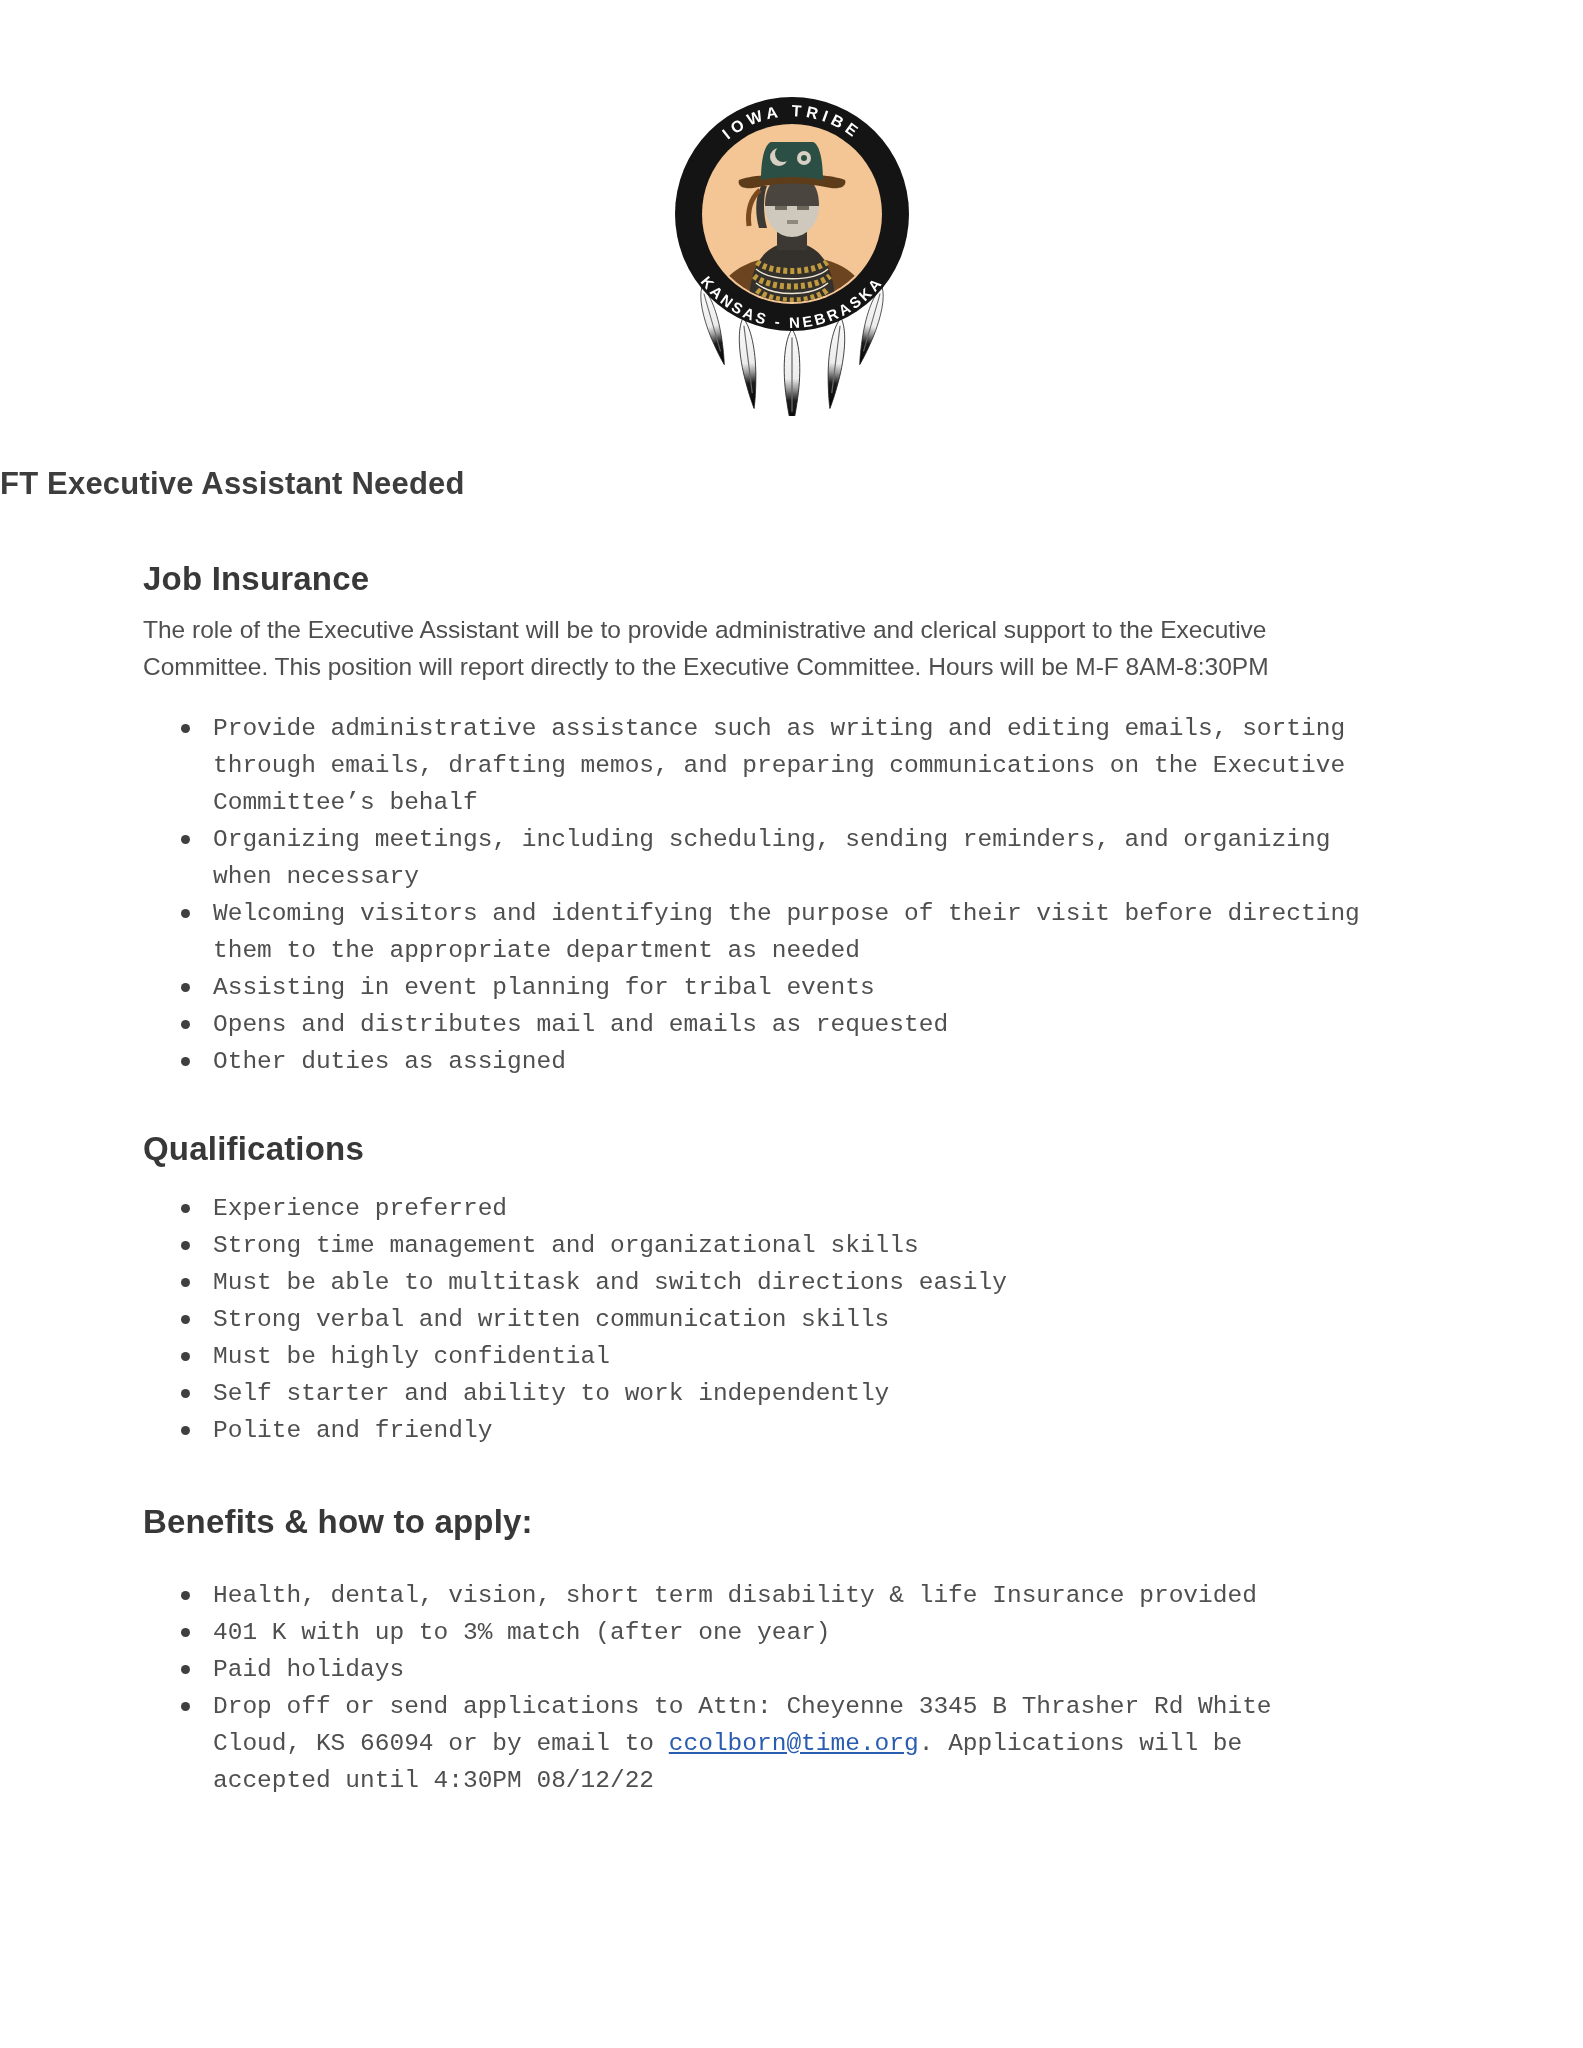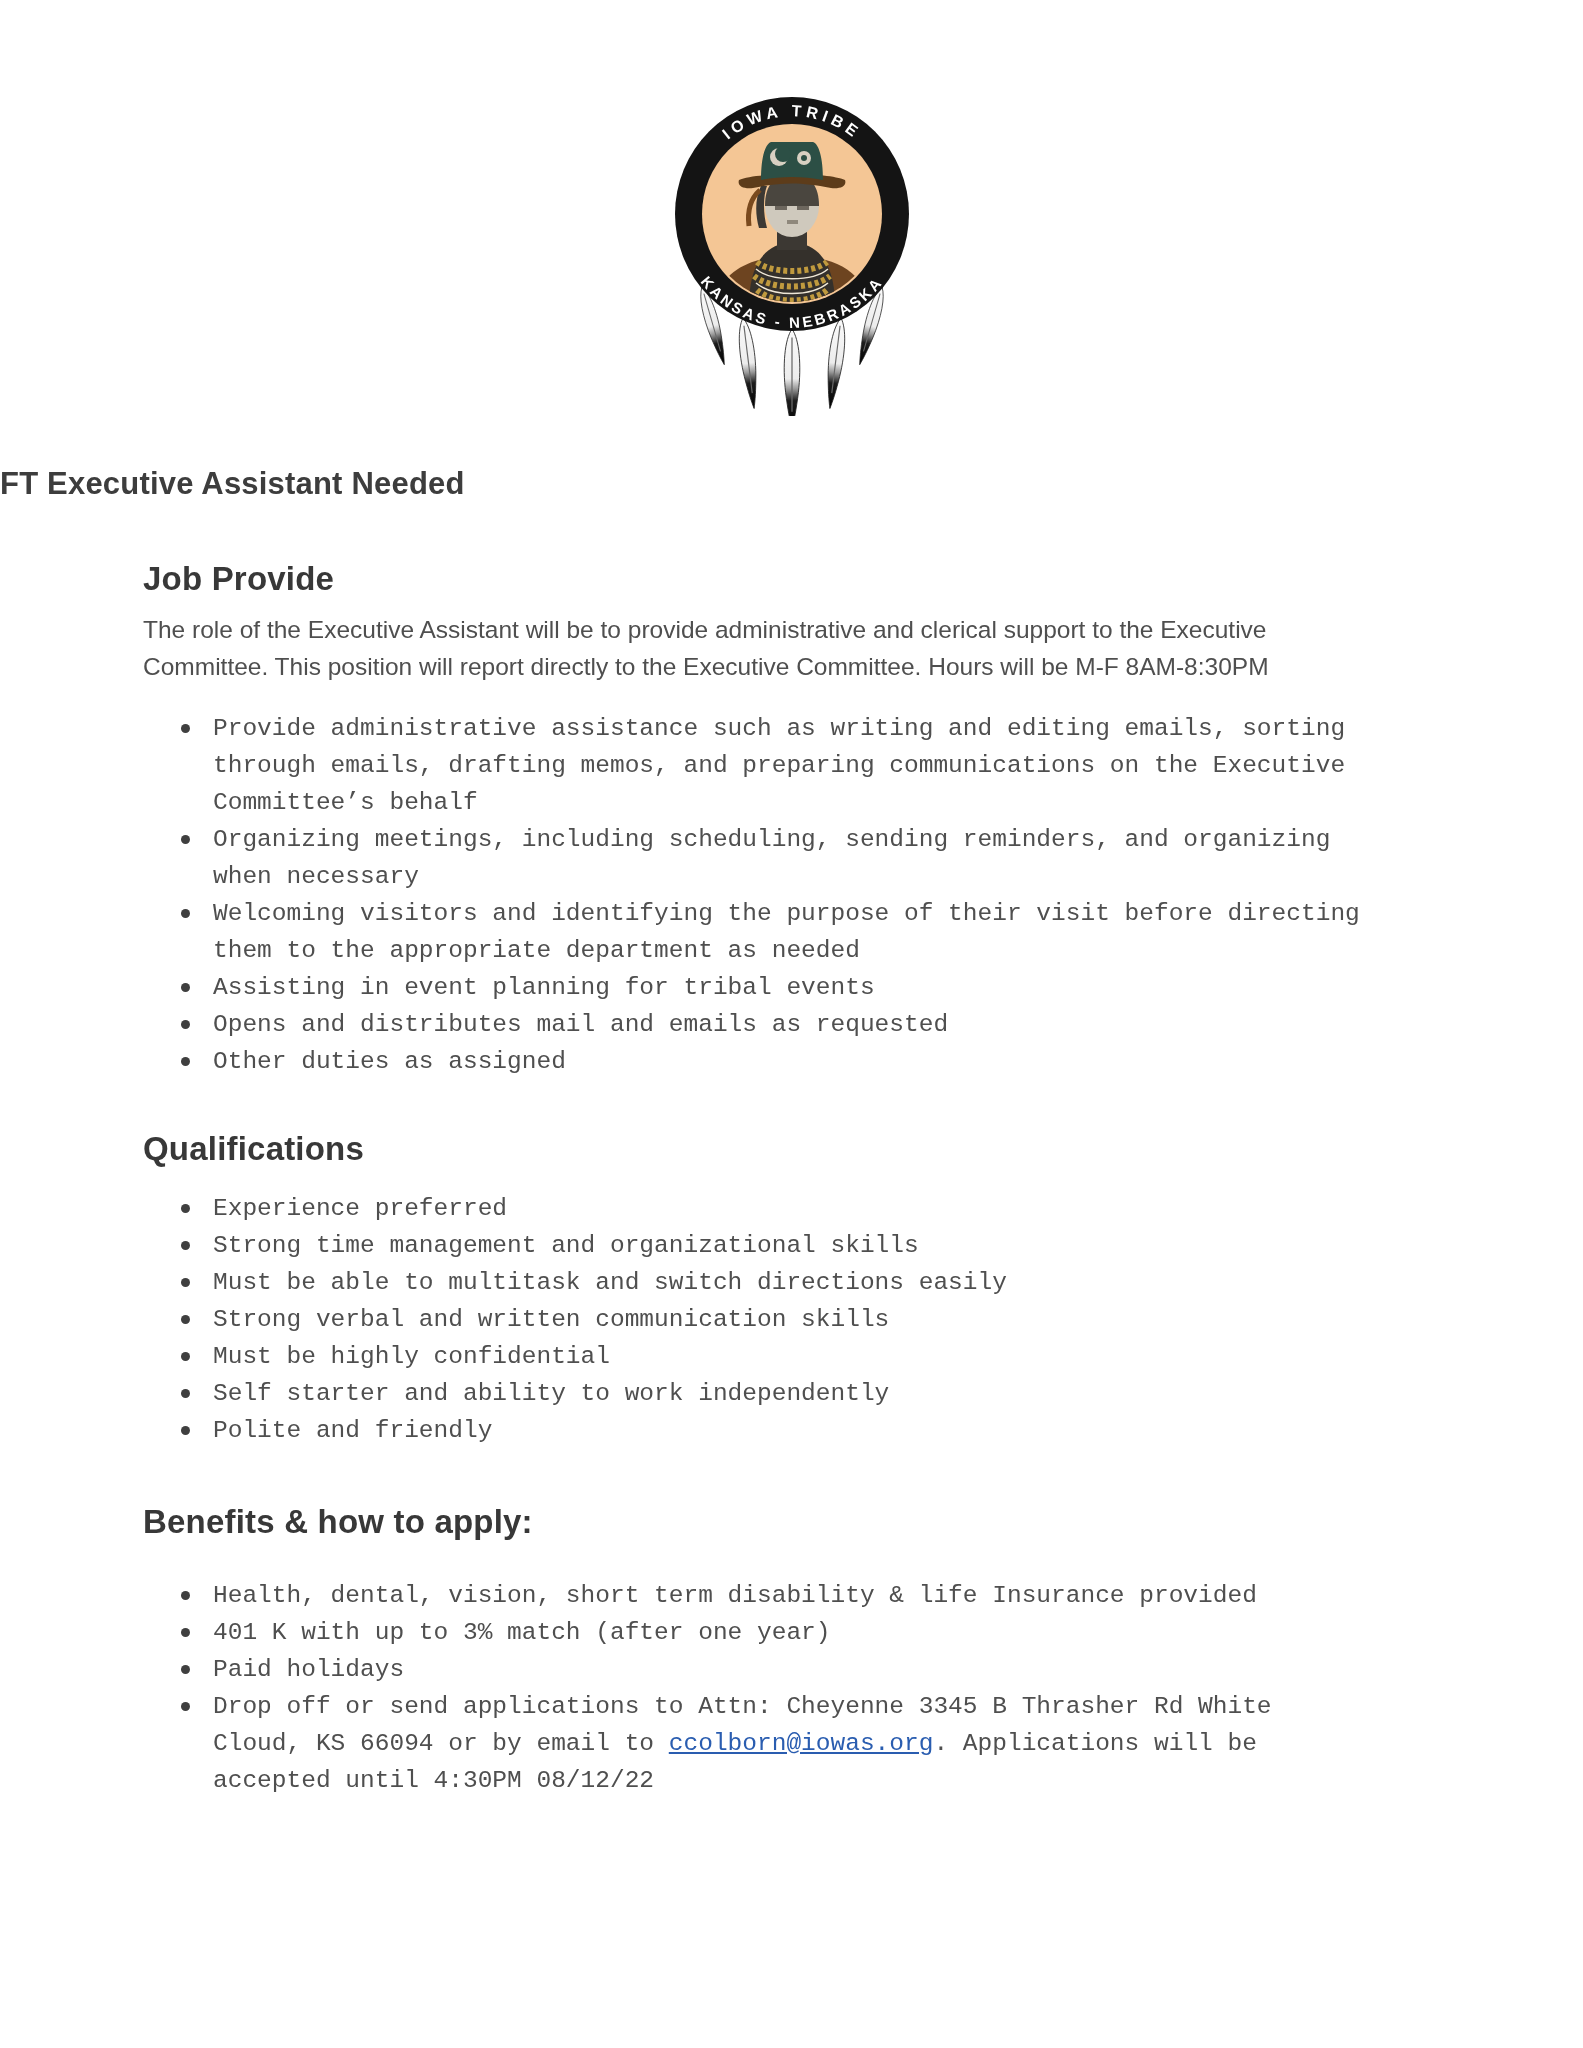--- a/index.html
+++ b/index.html
@@ -179,21 +179,21 @@
         <textPath href="#arcBottom" startOffset="50%" text-anchor="middle">KANSAS - NEBRASKA</textPath>
       </text>
     </svg>
   </div>
 
   <div class="doc-title">FT Executive Assistant Needed</div>
 
   <div class="content">
 
     <div class="sec-overview">
-      <h2 class="section-heading">Job Provide</h2>
+      <h2 class="section-heading">Job Insurance</h2>
       <p class="body-par">The role of the Executive Assistant will be to provide administrative and clerical support to the Executive Committee. This position will report directly to the Executive Committee. Hours will be M-F 8AM-8:30PM</p>
     </div>
 
     <div class="sec-resp">
       <ul class="bullets">
         <li><span class="bullet"></span><span>Provide administrative assistance such as writing and editing emails, sorting through emails, drafting memos, and preparing communications on the Executive Committee’s behalf</span></li>
         <li><span class="bullet"></span><span>Organizing meetings, including scheduling, sending reminders, and organizing when necessary</span></li>
         <li><span class="bullet"></span><span>Welcoming visitors and identifying the purpose of their visit before directing them to the appropriate department as needed</span></li>
         <li><span class="bullet"></span><span>Assisting in event planning for tribal events</span></li>
         <li><span class="bullet"></span><span>Opens and distributes mail and emails as requested</span></li>
@@ -214,19 +214,19 @@
       </ul>
     </div>
 
     <div class="sec-benefits">
       <h2 class="section-heading">Benefits &amp; how to apply:</h2>
       <ul class="bullets">
         <li><span class="bullet"></span><span>Health, dental, vision, short term disability &amp; life Insurance provided</span></li>
         <li><span class="bullet"></span><span>401 K with up to 3% match (after one year)</span></li>
         <li><span class="bullet"></span><span>Paid holidays</span></li>
         <li>
-          <span class="bullet"></span><span>Drop off or send applications to Attn: Cheyenne 3345 B Thrasher Rd White Cloud, KS 66094 or by email to </span><a class="email-link" href="#">ccolborn@iowas.org</a><span>. Applications will be accepted until 4:30PM 08/12/22</span>
+          <span class="bullet"></span><span>Drop off or send applications to Attn: Cheyenne 3345 B Thrasher Rd White Cloud, KS 66094 or by email to </span><a class="email-link" href="#">ccolborn@time.org</a><span>. Applications will be accepted until 4:30PM 08/12/22</span>
         </li>
       </ul>
     </div>
 
   </div>
 </div>
 
 </body></html>

